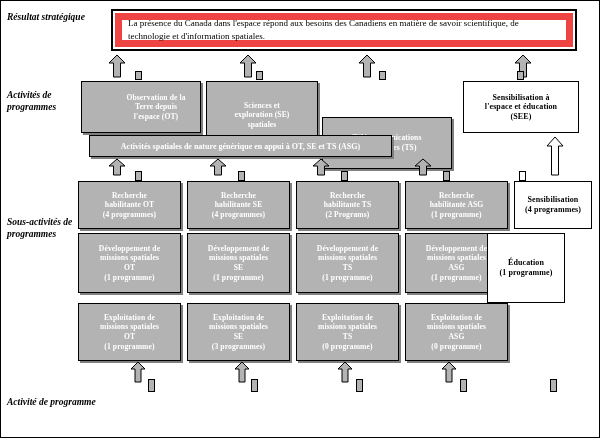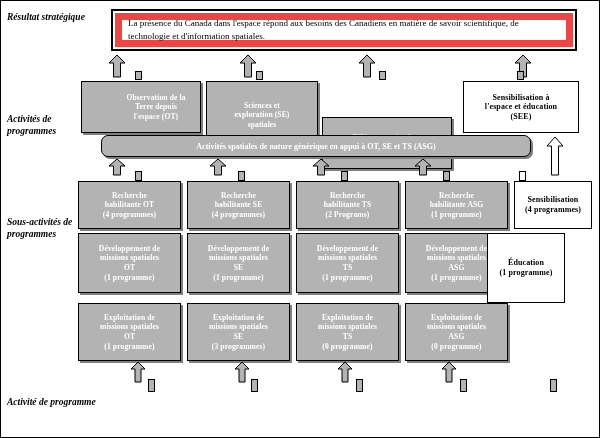--- a/index.html
+++ b/index.html
@@ -107,21 +107,21 @@
   .uparrow svg{display:block;}
 </style>
 </head>
 <body>
 
 <div id="canvas">
 
   <div class="abs rowlabel" style="left:6px;top:10px;width:92px;">Résultat
 stratégique</div>
 
-  <div class="abs rowlabel" style="left:6px;top:112px;width:92px;font-style:italic;">Activités de
+  <div class="abs rowlabel" style="left:6px;top:88px;width:92px;font-style:italic;">Activités de
 programmes</div>
 
   <div class="abs rowlabel" style="left:6px;top:215px;width:92px;">Sous-activités
 de
 programmes</div>
 
   <div class="abs rowlabel" style="left:6px;top:395px;width:92px;">Activité de
 programme</div>
 
   <div class="abs resultbox" style="left:110px;top:8px;width:466px;height:42px;">
@@ -167,21 +167,21 @@
     <span class="t">Télécommunications
 par satellites (TS)</span>
   </div>
 
   <div class="abs box white" style="left:462px;top:80px;width:116px;height:52px;font-size:8px;">
     <span class="t">Sensibilisation à
 l'espace et éducation
 (SEE)</span>
   </div>
 
-  <div class="abs asgband" style="left:100px;top:134px;width:430px;height:22px;border-radius:7px;">
+  <div class="abs asgband" style="left:88px;top:134px;width:303px;height:22px;">
     <span class="t">Activités spatiales de nature générique en appui à OT, SE et TS (ASG)</span>
   </div>
 
   <div class="abs uparrow" style="left:106px;top:157px;">
     <svg width="20" height="18" viewBox="0 0 20 18">
         <polygon points="10,1 18,8 13.5,8 13.5,17 6.5,17 6.5,8 2,8" fill="#b3b3b3" stroke="#000" stroke-width="1"></polygon>
       </svg>
   </div>
   <div class="abs uparrow" style="left:207px;top:157px;">
     <svg width="20" height="18" viewBox="0 0 20 18">

